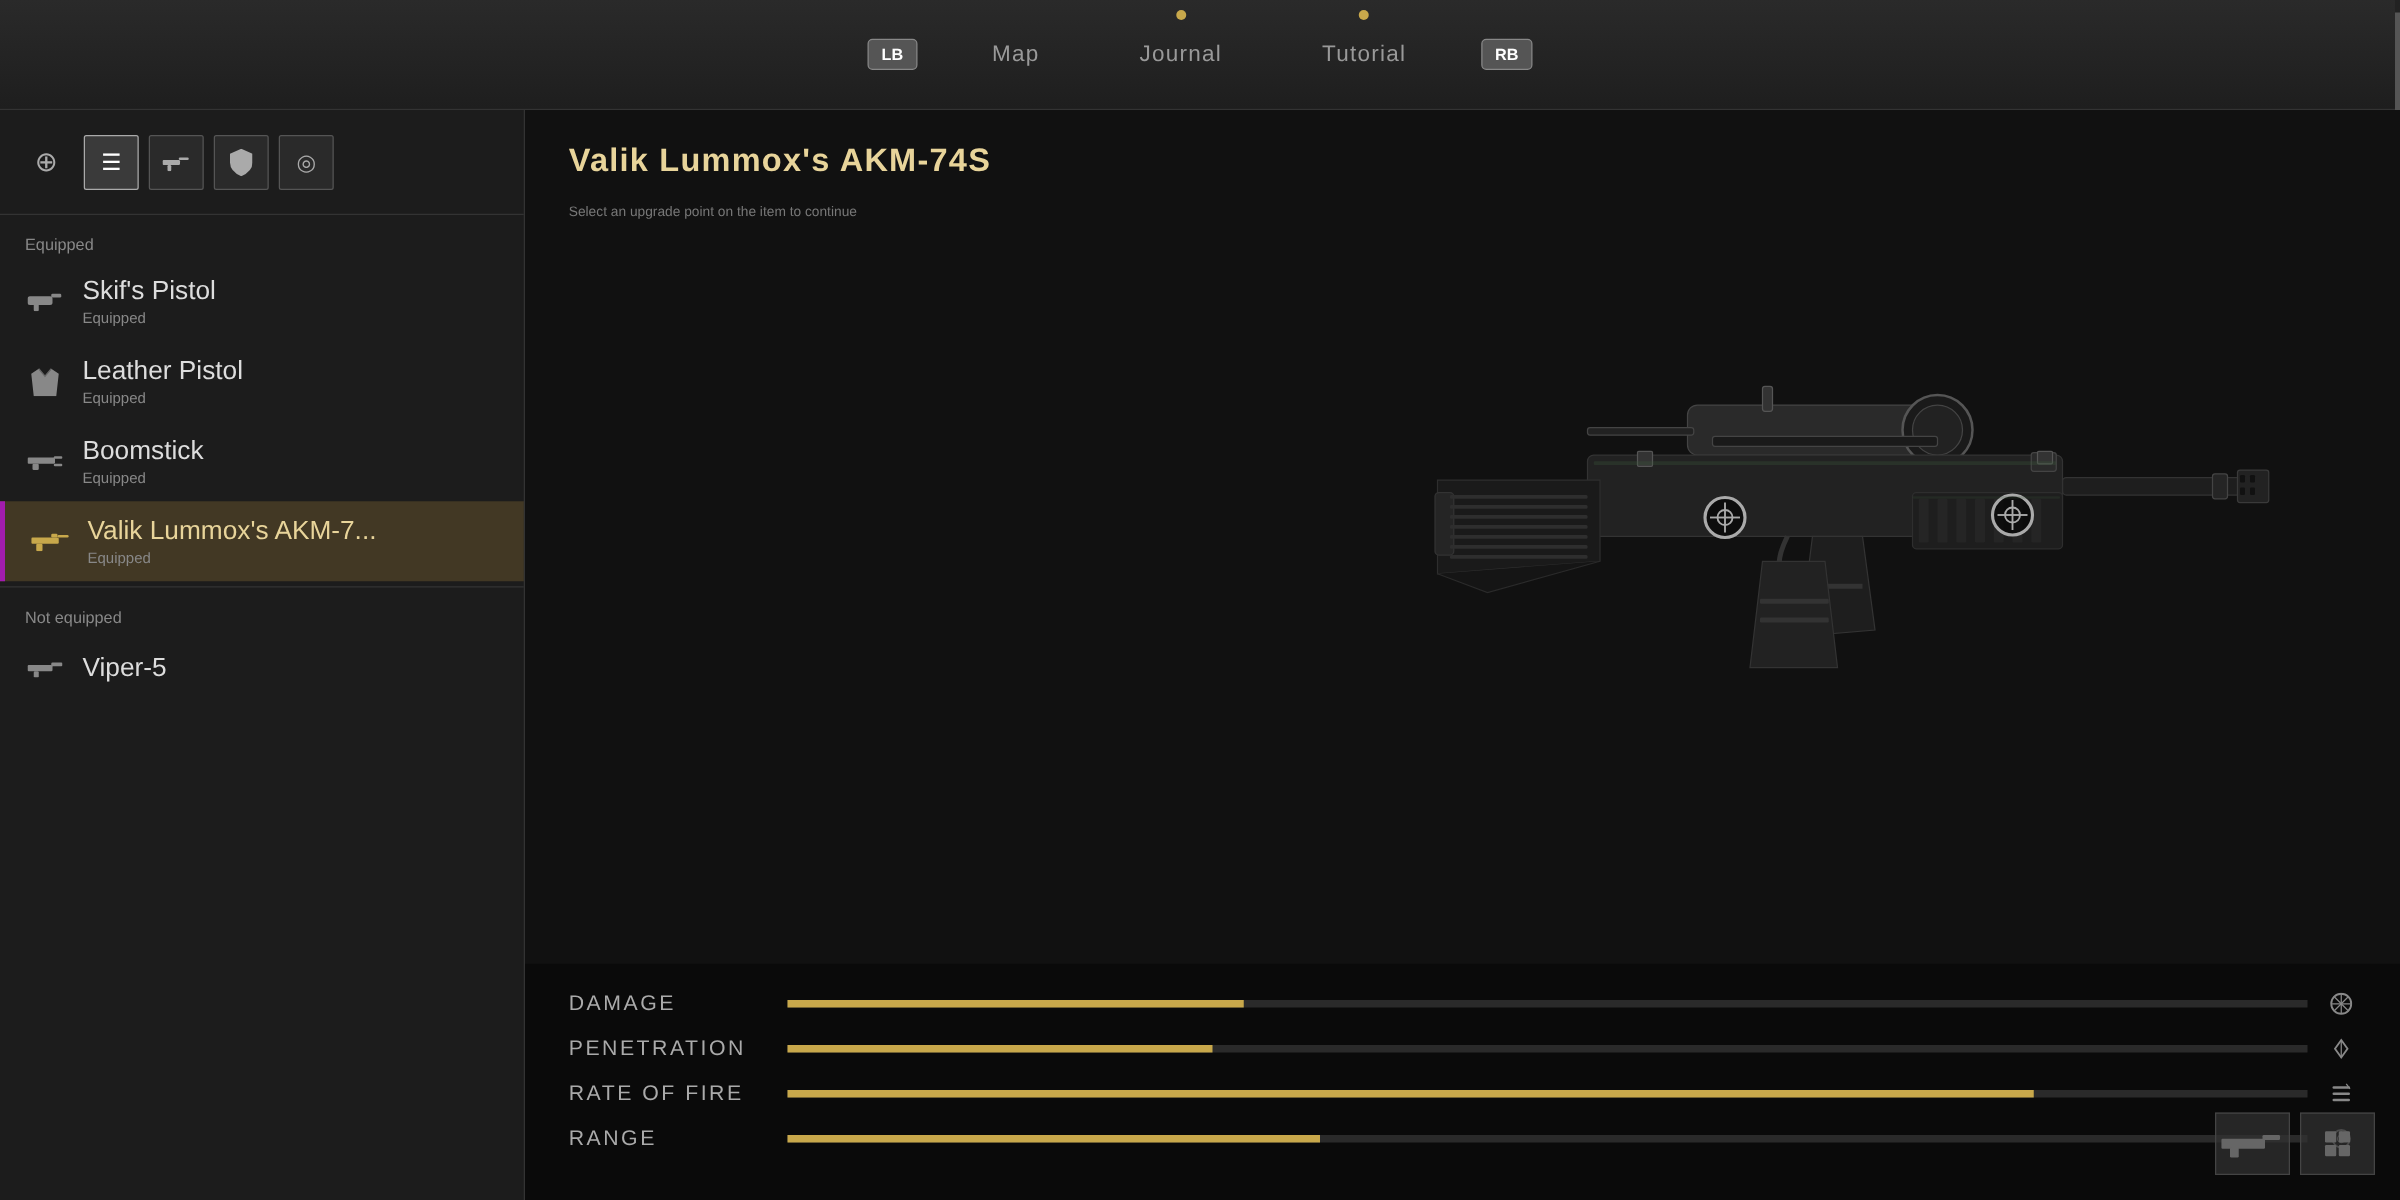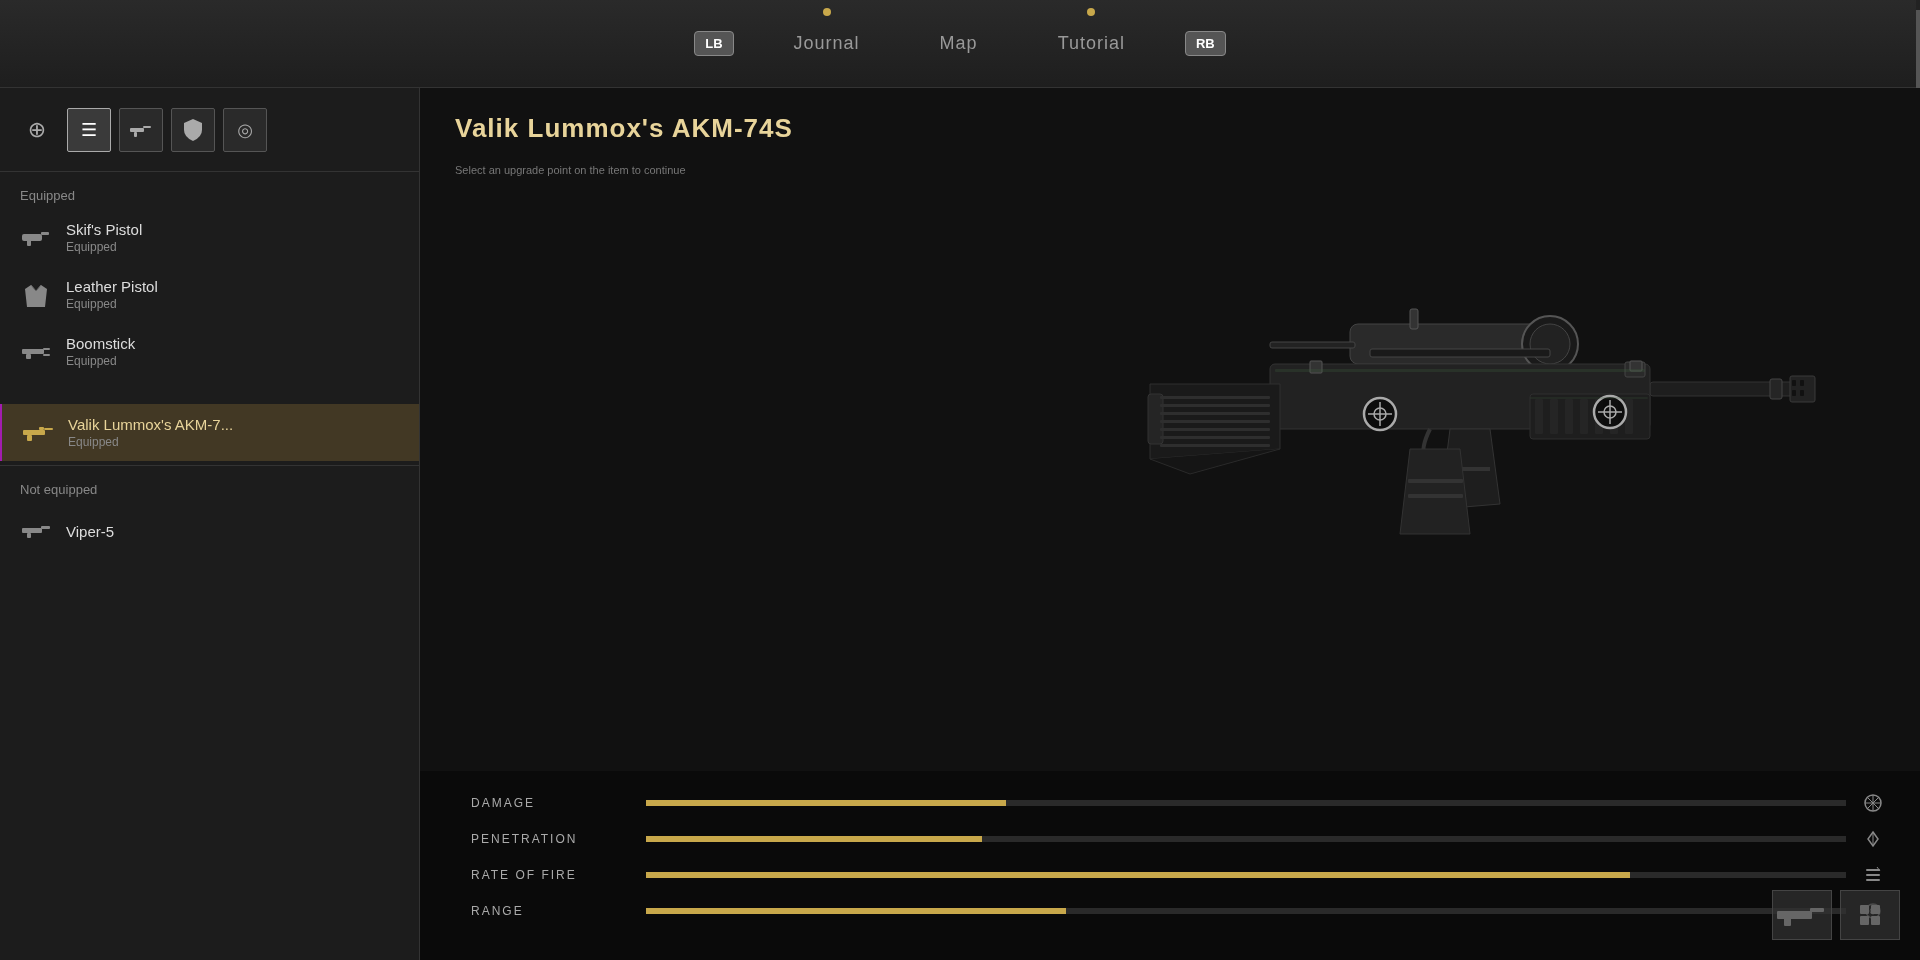--- a/index.html
+++ b/index.html
@@ -142,38 +142,37 @@
     .sidebar-item {
       display: flex;
       align-items: center;
       gap: 14px;
       padding: 12px 20px;
       cursor: pointer;
       position: relative;
     }
     .sidebar-item.active {
       background: rgba(180,140,60,0.25);
-      border-left: 2px solid #a21caf;
-      margin-top: 24px;
+      border-left: 4px solid #a21caf;
     }
     .item-icon {
       width: 32px;
       height: 32px;
       display: flex;
       align-items: center;
       justify-content: center;
       color: #aaa;
       font-size: 20px;
     }
     .item-info {
       display: flex;
       flex-direction: column;
     }
     .item-name {
-      font-size: 15px;
+      font-size: 21px;
       color: #ddd;
       font-weight: 500;
     }
     .item-status {
       font-size: 12px;
       color: #888;
       margin-top: 2px;
     }
 
     
@@ -224,26 +223,25 @@
     .stats-section {
       padding: 20px 35px 25px 35px;
       background: rgba(0,0,0,0.4);
     }
     .stat-row {
       display: flex;
       align-items: center;
       margin-bottom: 12px;
     }
     .stat-label {
-      font-size: 12px;
+      font-size: 17px;
       color: #aaa;
       letter-spacing: 2px;
       width: 160px;
       text-transform: uppercase;
-      margin-left: 16px;
     }
     .stat-bar-container {
       flex: 1;
       height: 6px;
       background: #2a2a2a;
       position: relative;
       margin: 0 15px;
     }
     .stat-bar-fill {
       height: 100%;
@@ -296,26 +294,26 @@
       margin-top: 10px;
     }
   </style>
 </head>
 <body>
 
 <div class="top-nav">
   <button class="nav-button">LB</button>
 
   <div class="nav-items">
+    <div class="nav-item">
+      <span>Map</span>
+    </div>
     <div class="nav-item" style="position:relative;">
       <div class="nav-dot"></div>
       <span>Journal</span>
-    </div>
-    <div class="nav-item">
-      <span>Map</span>
     </div>
     <div class="nav-item" style="position:relative;">
       <div class="nav-dot"></div>
       <span>Tutorial</span>
     </div>
   </div>
 
   <button class="nav-button">RB</button>
 </div>
 

